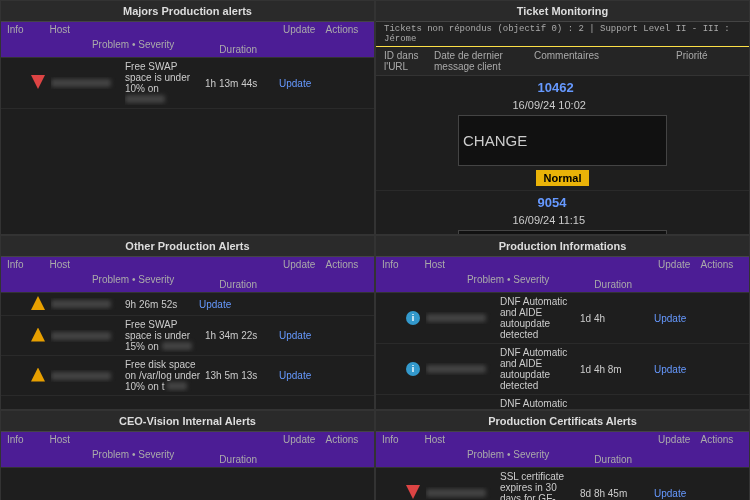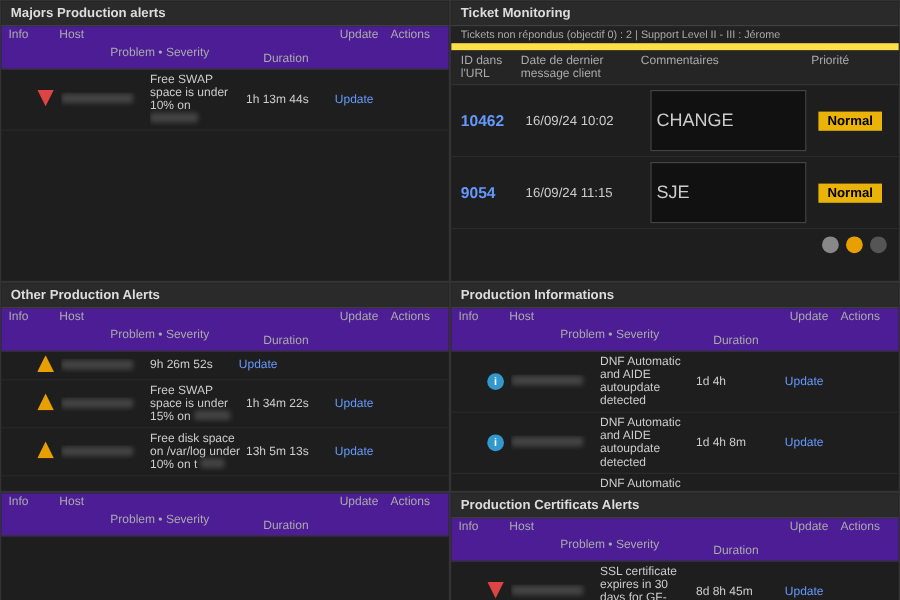--- a/index.html
+++ b/index.html
@@ -24,20 +24,21 @@
       background: #1e1e1e;
       overflow: hidden;
     }
     .panel-title {
       background: #2a2a2a;
       color: #ddd;
       font-weight: bold;
       font-size: 11px;
       padding: 4px 8px;
       border-bottom: 1px solid #444;
+      text-align: center;
     }
     .col-header {
       display: flex;
       background: #4c1d95;
       border-bottom: 1px solid #333;
       padding: 2px 6px;
       font-size: 10px;
       color: #aaa;
     }
     .col-header span {
@@ -113,41 +114,43 @@
       cursor: pointer;
       text-decoration: none;
     }
 
     
     .ticket-subtitle {
       background: #222;
       padding: 2px 8px;
       font-size: 9px;
       color: #aaa;
-      border-bottom: 6px solid #fde047;
+      border-bottom: 1px solid #fde047;
+      font-family: Liberation Mono, monospace;
     }
     .ticket-header {
       display: flex;
       padding: 3px 8px;
       font-size: 10px;
       color: #aaa;
       border-bottom: 1px solid #333;
       background: #252525;
     }
     .ticket-header .th-id { width: 50px; }
     .ticket-header .th-date { width: 100px; }
     .ticket-header .th-comment { flex: 1; }
     .ticket-header .th-priority { width: 65px; }
 
     .ticket-row {
       display: flex;
       align-items: center;
       padding: 4px 8px;
       border-bottom: 1px solid #2a2a2a;
       gap: 4px;
+      flex-direction: column;
     }
     .ticket-row .td-id {
       width: 50px;
       color: #6699ff;
       font-size: 13px;
       font-weight: bold;
       cursor: pointer;
     }
     .ticket-row .td-date {
       width: 100px;
@@ -332,20 +335,21 @@
       <div class="col-info"><span class="icon-info">i</span></div>
       <div class="col-host"><span class="host-blur"></span></div>
       <div class="col-problem">DNF Automatic and AIDE autoupdate detected</div>
       <div class="col-duration">1d 4h 28m</div>
       <div class="col-update"><a class="update-link">Update</a></div>
       <div class="col-actions"></div>
     </div>
   </div>
 
   <div class="panel">
+    <div class="panel-title">CEO-Vision Internal Alerts</div>
     <div class="col-header">
       <span>Info</span>
       <span>Host</span>
       <span class="col-problem">Problem • Severity</span>
       <span class="col-duration">Duration</span>
       <span class="col-update">Update</span>
       <span class="col-actions">Actions</span>
     </div>
   </div>
 

